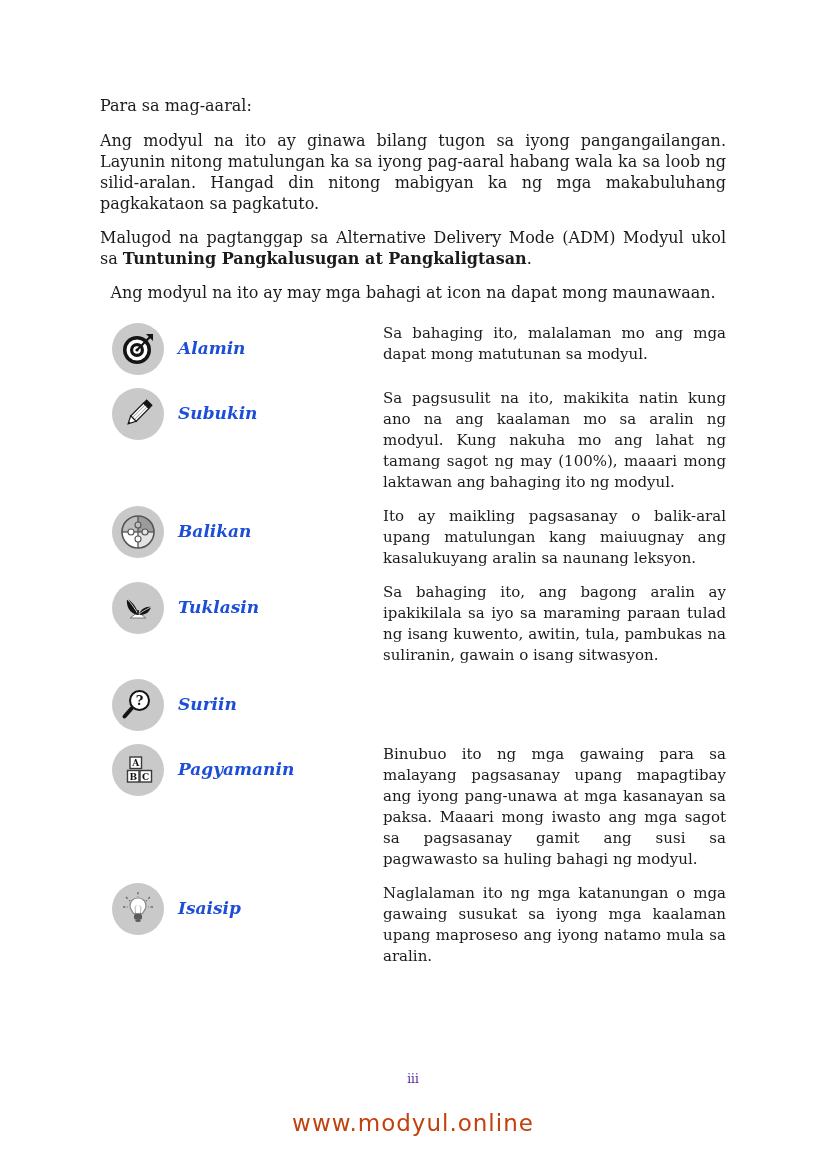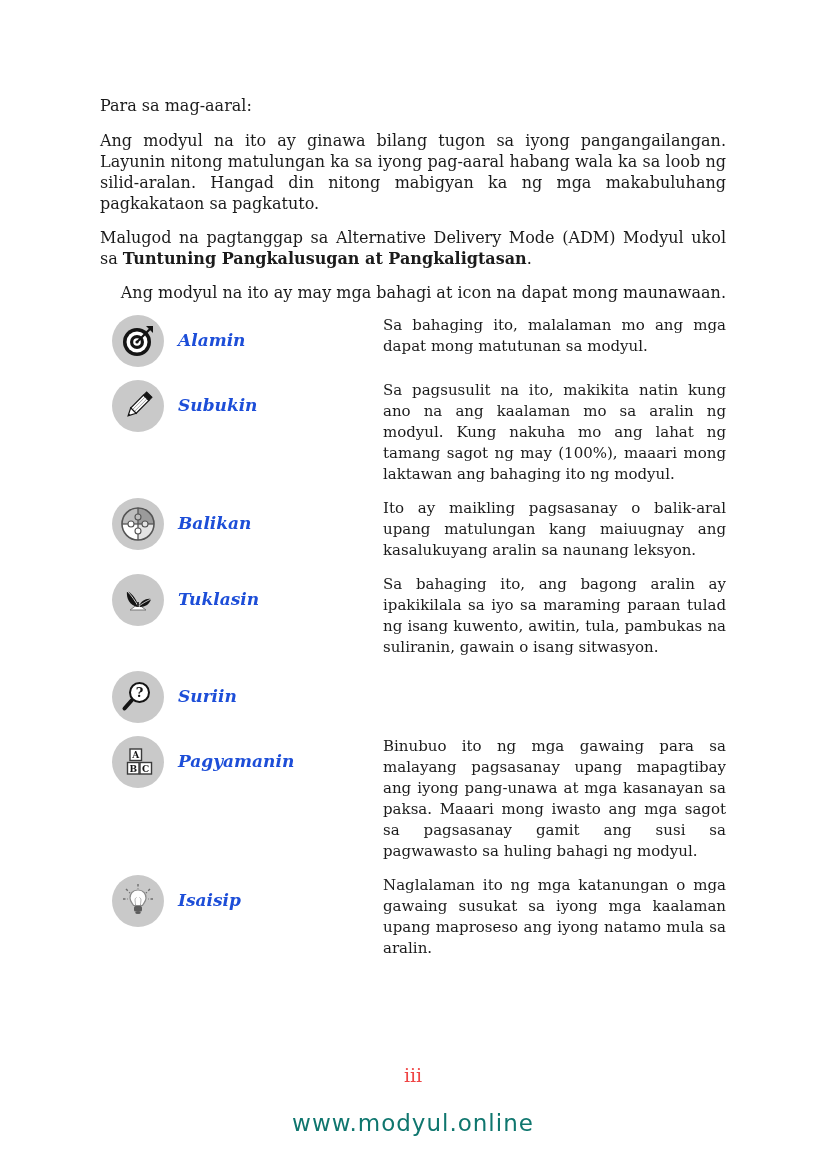--- a/index.html
+++ b/index.html
@@ -5,43 +5,43 @@
   * { margin:0; padding:0; box-sizing:border-box; }
   html,body { background:#ffffff; }
   .page {
     width:826px; height:1154px; position:relative; overflow:hidden;
     background:#ffffff; color:#1b1b1b;
     font-family:"DejaVu Serif", "Liberation Serif", serif;
     padding:96px 100px 0 100px;
   }
   .salutation { font-size:16px; margin-bottom:15px; }
   .para { font-size:16px; line-height:21px; text-align:justify; margin-bottom:13px; }
-  .para.left { text-align:right; margin-bottom:12px; }
+  .para.left { text-align:center; margin-bottom:20px; }
   .bold-title { font-weight:bold; }
   .rows { padding-left:12px; margin-top:2px; }
   .row { display:flex; align-items:flex-start; margin-bottom:13px; }
   .icon-cell { flex:0 0 66px; }
   .icon-circle {
     width:52px; height:52px; border-radius:50%; background:#c9c9c9;
     display:flex; align-items:center; justify-content:center;
   }
   .icon-circle svg { display:block; }
   .label-cell {
     flex:0 0 205px; padding-top:15px;
     font-weight:bold; font-style:italic; font-size:17px; color:#1d4ed8;
   }
   .desc-cell { flex:1; font-size:15px; line-height:21px; text-align:justify; }
   .page-number {
     position:absolute; bottom:68px; left:0; width:100%;
-    text-align:center; font-size:19px; color:#ef4444;
+    text-align:center; font-size:12px; color:#4c1d95;
   }
   .watermark {
     position:absolute; bottom:18px; left:0; width:100%;
     text-align:center; font-size:23px; letter-spacing:1px;
-    color:#0f766e; font-family:"DejaVu Sans", "Liberation Sans", sans-serif;
+    color:#c2410c; font-family:"DejaVu Sans", "Liberation Sans", sans-serif;
   }
 </style>
 </head>
 <body>
 
 <div class="page">
 
   <p class="salutation">Para sa mag-aaral:</p>
 
   <p class="para">Ang modyul na ito ay ginawa bilang tugon sa iyong pangangailangan. Layunin nitong matulungan ka sa iyong pag-aaral habang wala ka sa loob ng silid-aralan. Hangad din nitong mabigyan ka ng mga makabuluhang pagkakataon sa pagkatuto.</p>

